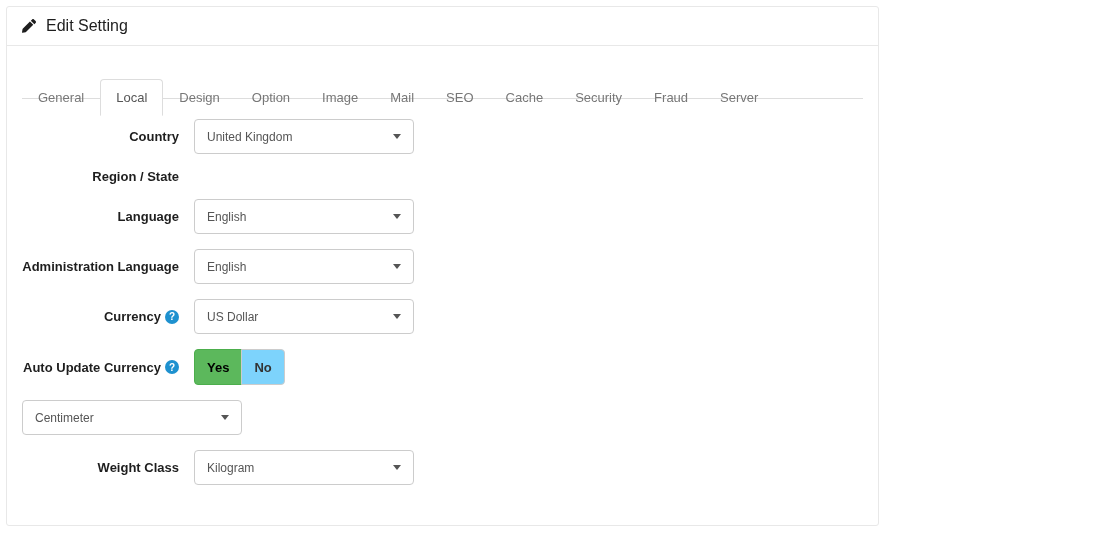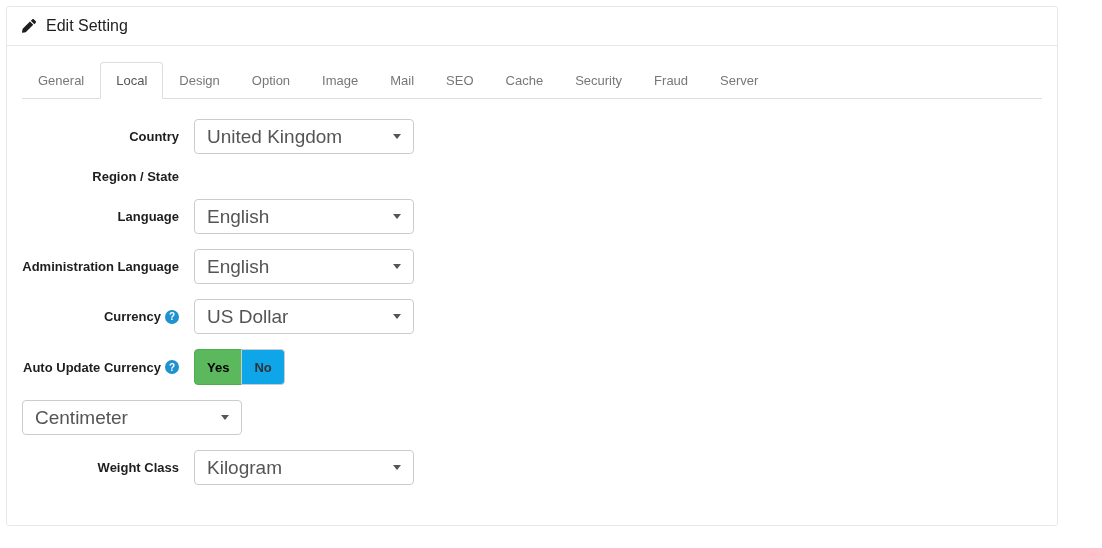--- a/index.html
+++ b/index.html
@@ -1,39 +1,39 @@
 <!DOCTYPE html>
 <html><head>
 <meta charset="utf-8">
 <style>
   html,body{margin:0;padding:0;font-family:"Helvetica Neue",Helvetica,Arial,sans-serif;
     font-size:13px;color:#333;background:#fff}
-  .panel{border:1px solid #e8e8e8;margin:6px;border-radius:3px;width:1052px;box-sizing:border-box}
+  .panel{border:1px solid #e8e8e8;margin:6px;border-radius:3px;width:873px;box-sizing:border-box}
   .panel-header{padding:10px 15px;border-bottom:1px solid #e8e8e8;color:#1e1e1e;
     display:flex;align-items:center;gap:10px}
   .panel-header .title{font-size:16px}
   .panel-body{padding:15px 15px 25px 15px}
   .tabs{display:flex;border-bottom:1px solid #ddd;margin-bottom:20px}
-  .tab{padding:10px 15px;color:#777;cursor:pointer;position:relative;top:1px;
+  .tab{padding:10px 15px;color:#777;cursor:pointer;position:relative;top:18px;
     border:1px solid transparent;border-radius:4px 4px 0 0}
   .tab.active{color:#555;background:#fff;border-color:#ddd #ddd #fff #ddd}
   .form-row{display:flex;align-items:center;margin-bottom:15px}
   .form-label{width:172px;padding-right:15px;font-weight:bold;
     color:#1e1e1e;box-sizing:border-box;display:flex;justify-content:flex-end;
     align-items:center;gap:4px}
   .select{width:220px;height:35px;border:1px solid #ccc;border-radius:4px;background:#fff;
     display:flex;align-items:center;justify-content:space-between;padding:0 12px;
-    box-sizing:border-box;cursor:pointer;color:#555;font-size:19px}
+    box-sizing:border-box;cursor:pointer;color:#555;font-size:12px}
   .caret{width:0;height:0;border-left:4px solid transparent;border-right:4px solid transparent;
     border-top:5px solid #555}
   .help{width:14px;height:14px;border-radius:50%;background:#1e91cf;color:#fff;
     display:inline-flex;align-items:center;justify-content:center;font-size:10px;
     font-weight:bold;cursor:help}
   .btn-group{display:flex}
-  .btn{height:34px;padding:0 12px;border:1px solid #ccc;background:#0ea5e9;color:#333;
+  .btn{height:34px;padding:0 12px;border:1px solid #ccc;background:#7dd3fc;color:#333;
     display:flex;align-items:center;font-weight:bold;cursor:pointer;font-size:13px}
   .btn.first{border-radius:4px 0 0 4px}
   .btn.last{border-radius:0 4px 4px 0;margin-left:-1px}
   .btn.on{background:#5cb85c;border-color:#4cae4c;color:#000000}
   .pencil-icon svg{width:14px;height:14px;display:block;fill:#1e1e1e}
 </style>
 </head>
 <body>
 
 <div class="panel">

